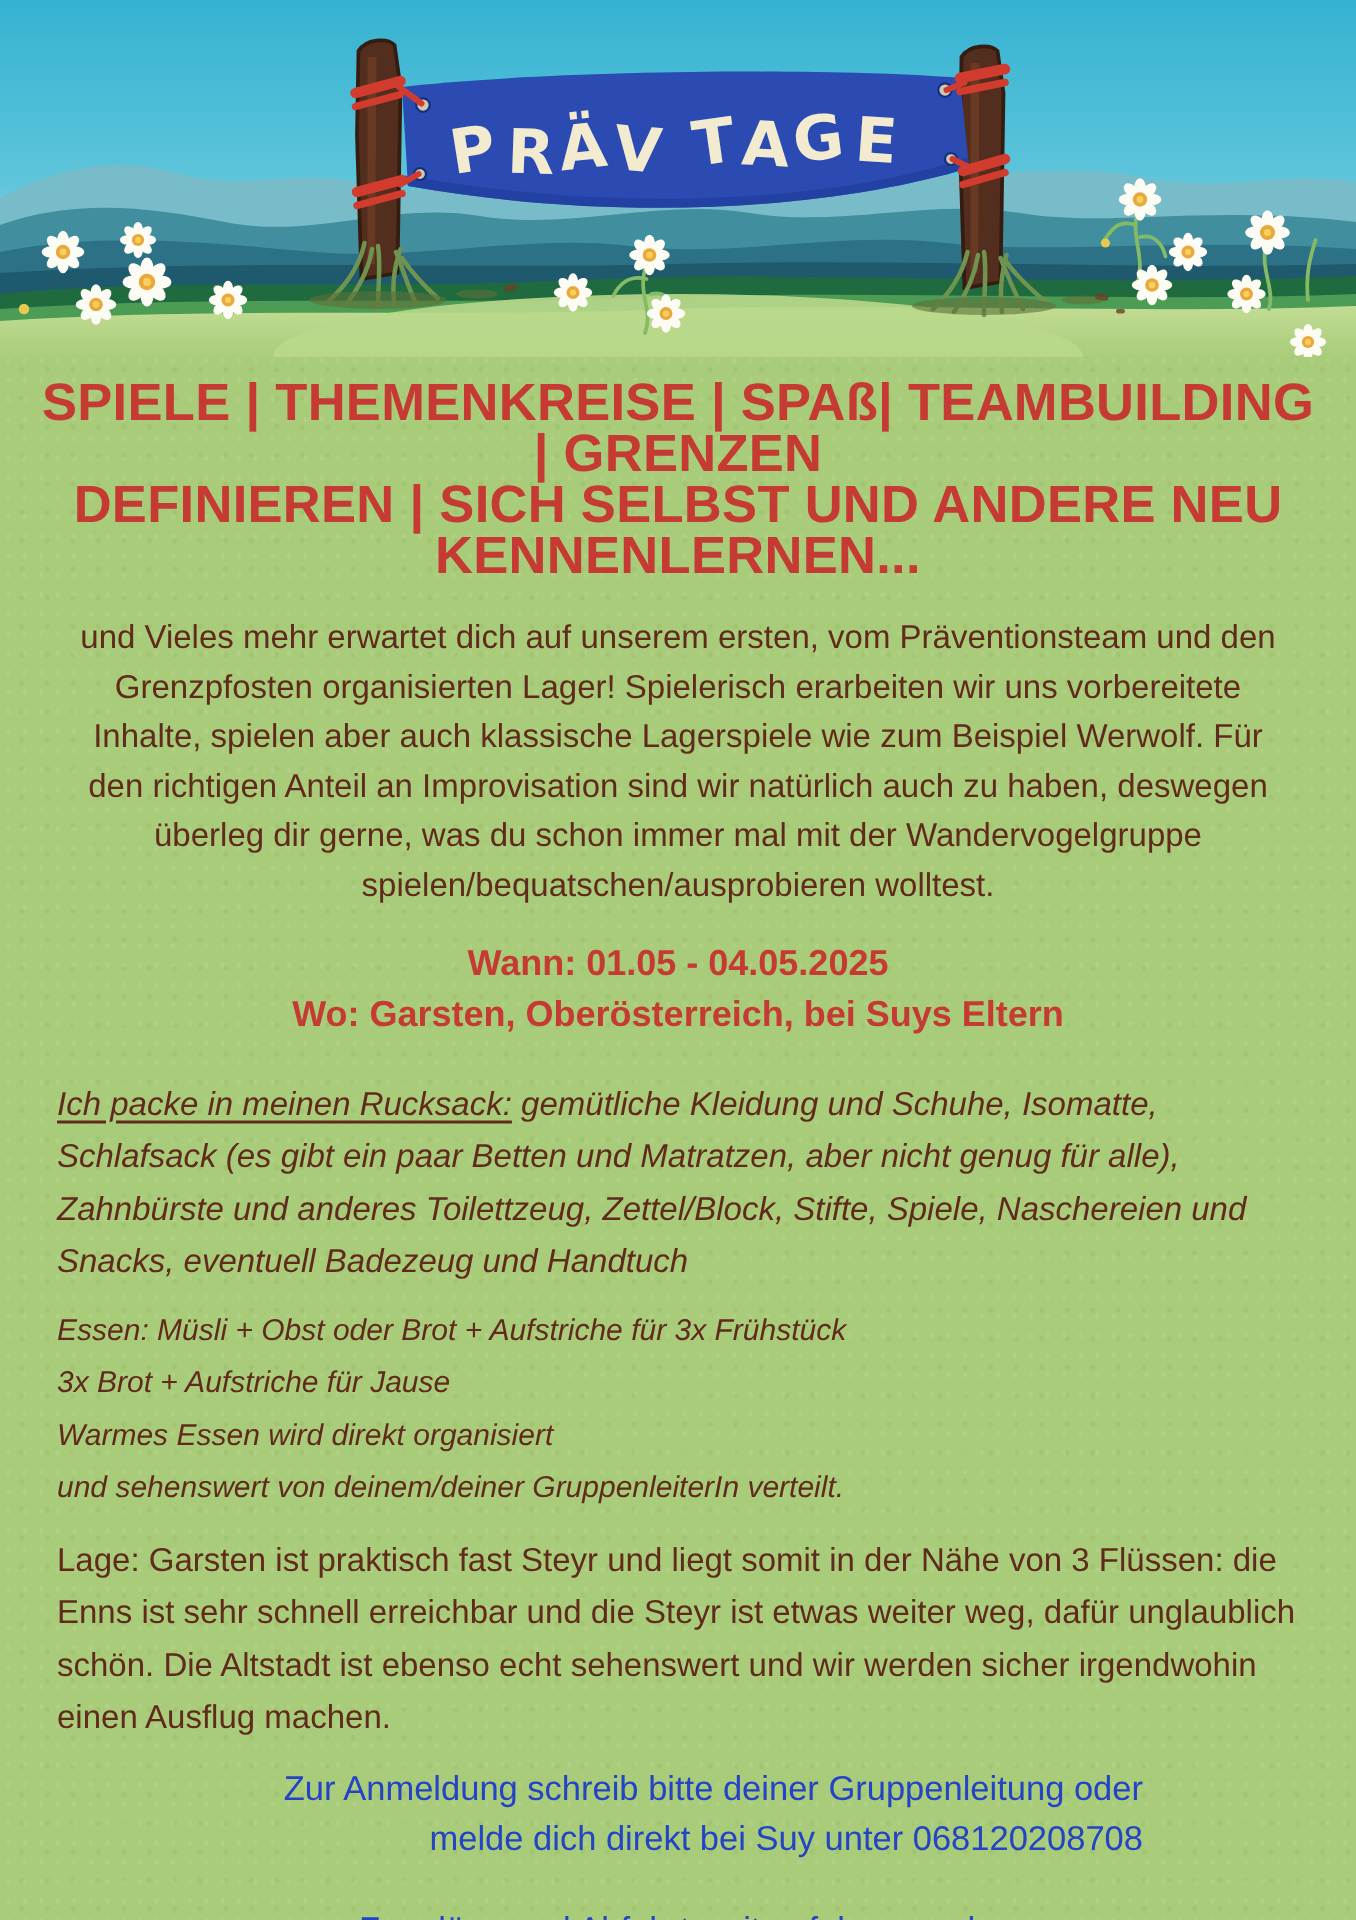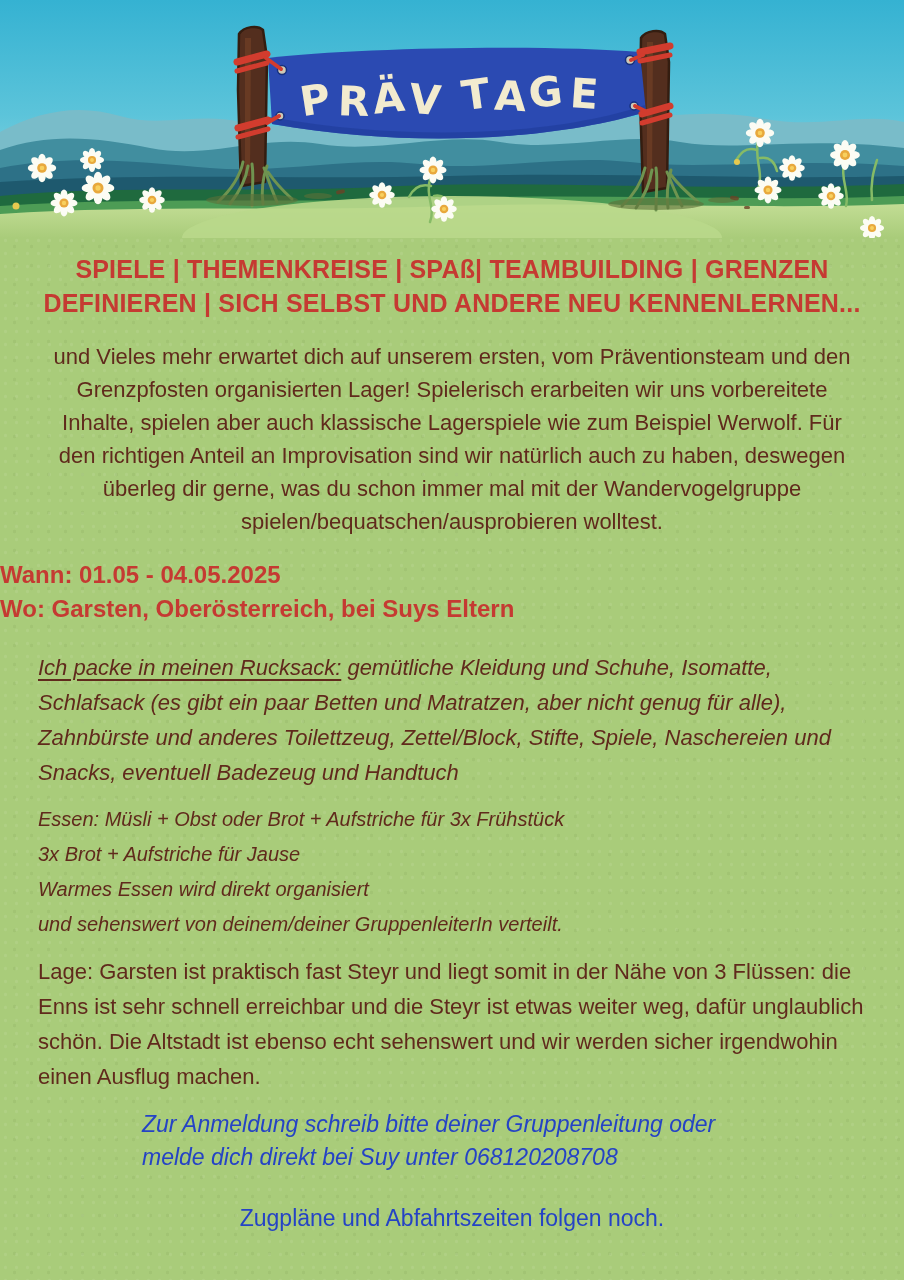--- a/index.html
+++ b/index.html
@@ -17,34 +17,34 @@
     font-family:"Liberation Sans","DejaVu Sans",sans-serif;
     color:#602a1c;
   }
   .header-art{display:block;width:904px;height:238px;}
   .headline{
     margin:20px auto 0;
     width:860px;
     text-align:center;
     color:#c53a32;
     font-weight:bold;
-    font-size:25px;
+    font-size:35px;
     line-height:34px;
     letter-spacing:.2px;
   }
   .intro{
     margin:20px auto 0;
     width:808px;
     text-align:center;
     font-size:22px;
     line-height:33px;
   }
   .schedule{
     margin:20px auto 0;
-    text-align:left;
+    text-align:center;
     color:#c53a32;
     font-weight:bold;
     font-size:24px;
     line-height:34px;
   }
   .packing{
     margin:24px 38px 0;
     font-style:italic;
     font-size:22px;
     line-height:35px;
@@ -57,25 +57,24 @@
     line-height:35px;
   }
   .location{
     margin:12px 38px 0;
     font-size:22px;
     line-height:35px;
   }
   .signup{
     margin:14px auto 0;
     width:620px;
-    text-align:left;
+    text-align:right;
     color:#2543c5;
     font-size:23px;
     line-height:33px;
-    font-style:italic;
   }
   .trains{
     margin:28px auto 0;
     width:700px;
     text-align:center;
     color:#2543c5;
     font-size:23px;
     line-height:33px;
   }
   p,div{margin-bottom:0;margin-top:0;}

